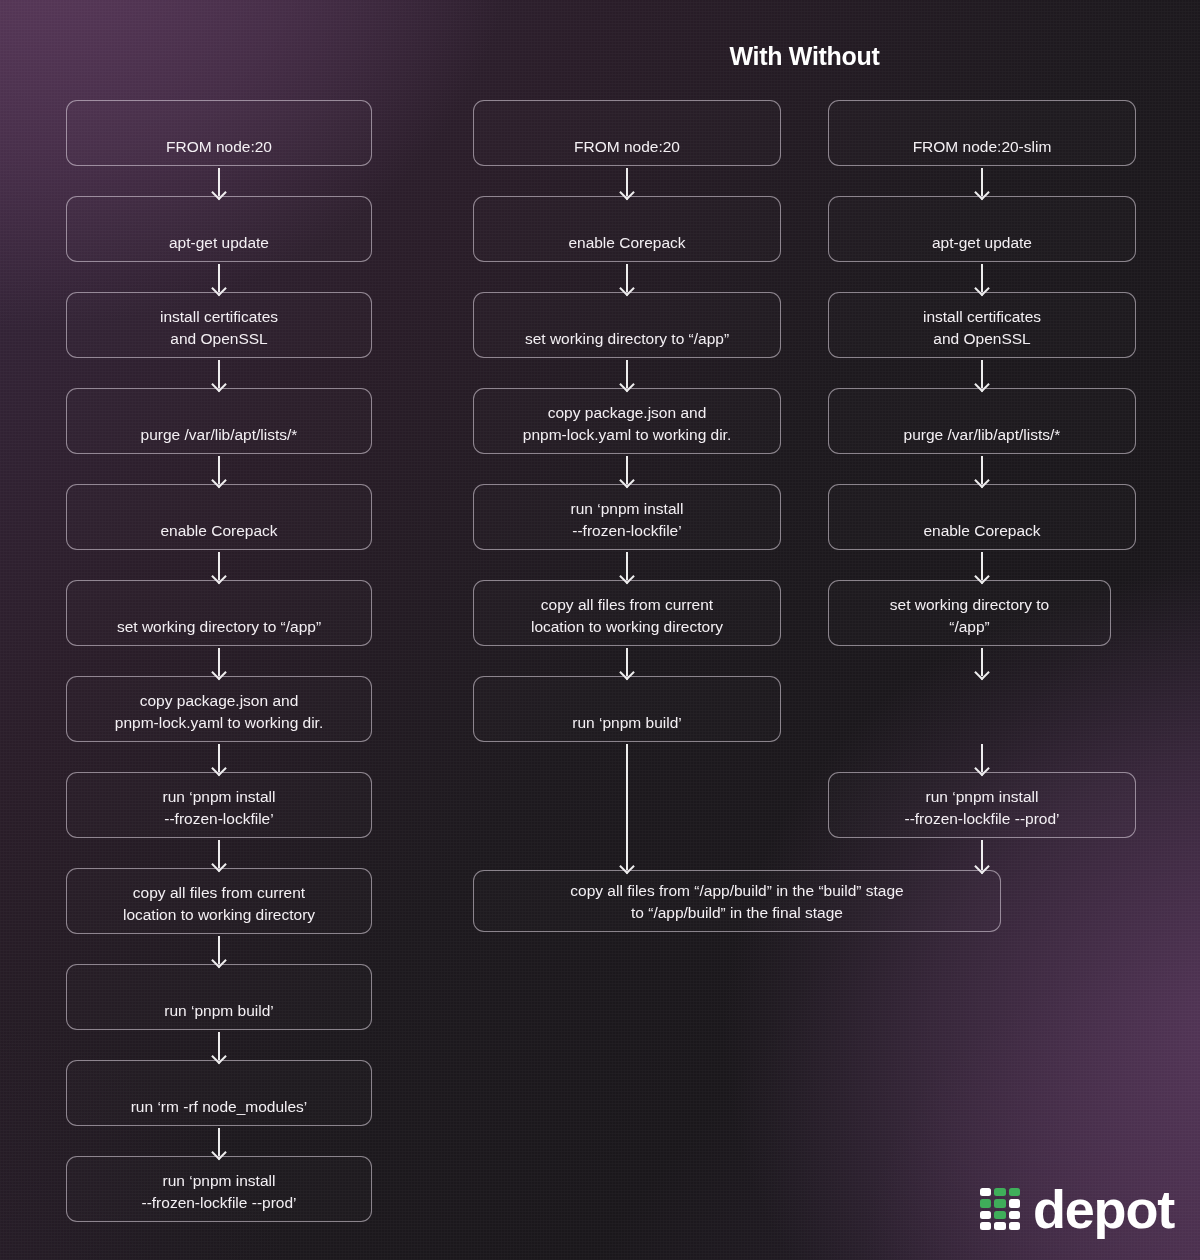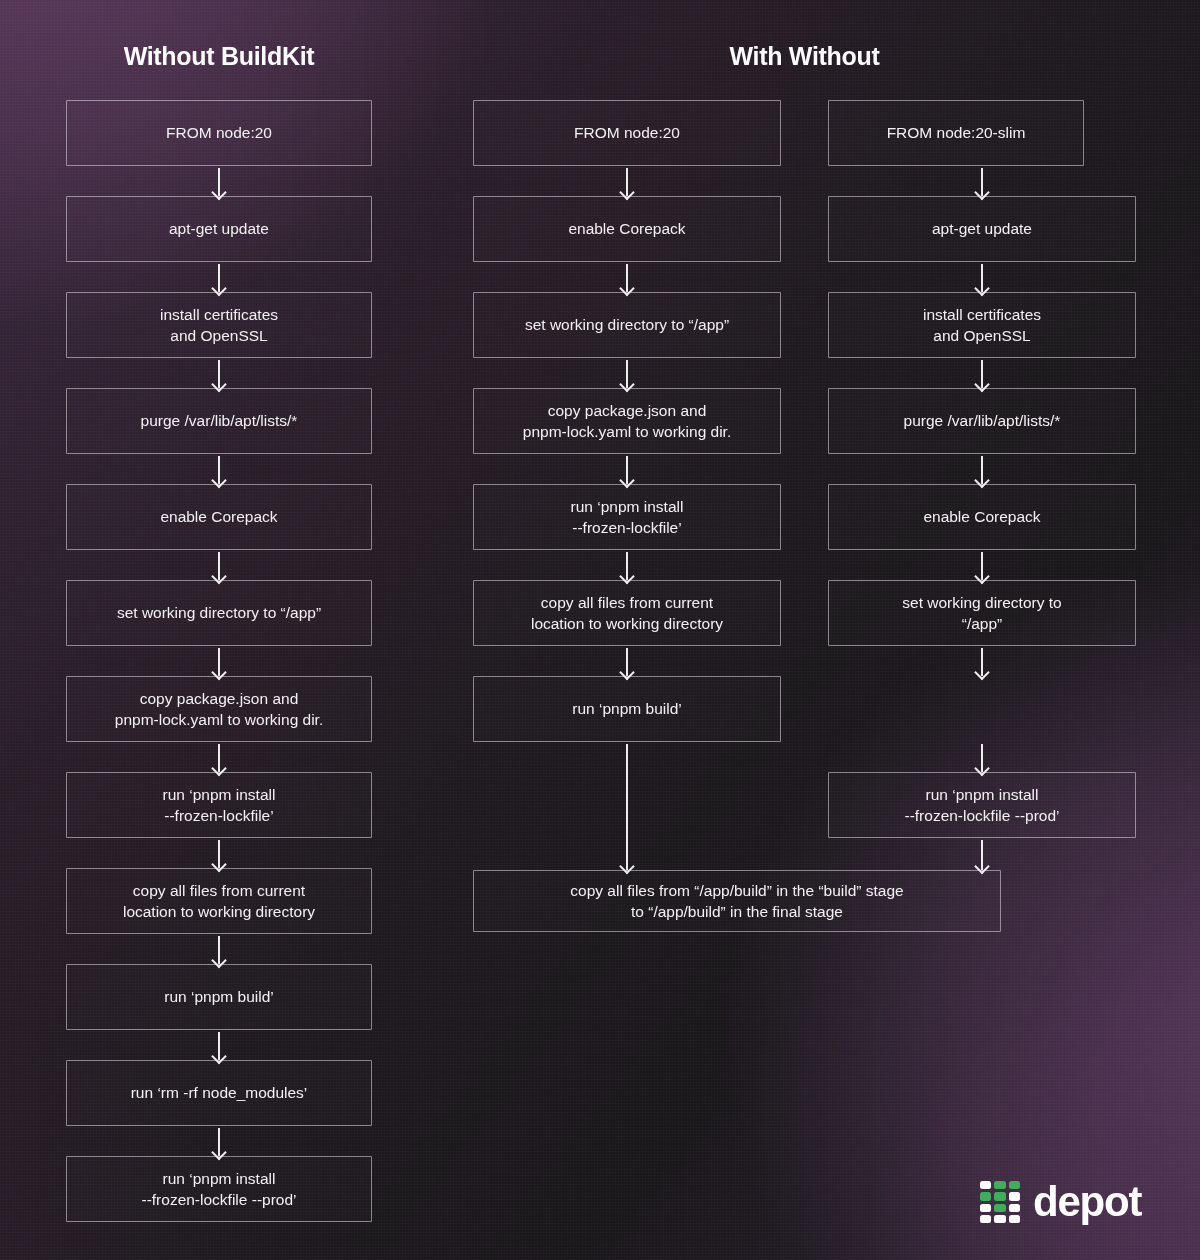--- a/index.html
+++ b/index.html
@@ -53,30 +53,30 @@
     text-align: center;
     white-space: nowrap;
   }
   #title-without { left: 66px;  top: 42px; width: 306px; }
   #title-with    { left: 473px; top: 42px; width: 663px; }
 
   
   .node {
     position: absolute;
     border: 1px solid rgba(238,228,240,0.52);
-    border-radius: 1px;
+    border-radius: 11px;
     background: rgba(255,255,255,0.012);
     display: flex;
-    align-items: center;
+    align-items: flex-end;
     justify-content: center;
     text-align: center;
     font-size: 15.5px;
     line-height: 1.38;
     color: #f4f0f4;
-    padding: 16px 10px;
+    padding: 8px 10px;
   }
   .node span { display: block; }
 
   
   .arrow {
     position: absolute;
     width: 2px;
     background: #ffffff;
     opacity: 0.92;
   }
@@ -105,35 +105,34 @@
     width: 40px;
     height: 42px;
     display: grid;
     grid-template-columns: repeat(3, 1fr);
     grid-template-rows: repeat(4, 1fr);
     gap: 3px;
   }
   #logo-mark i { display: block; border-radius: 2.5px; background: #ffffff; }
   #logo-mark i.g { background: #3fae5a; }
   #logo-word {
-    font-size: 42px;
+    font-size: 54px;
     font-weight: bold;
     letter-spacing: -1.2px;
     color: #ffffff;
   }
 </style>
 </head>
 <body>
 
 <div id="bg"></div>
 <div id="bg-noise"></div>
 
 <div id="page">
 
-  <div class="col-title" id="title-without">Without BuildKit</div>
   <div class="col-title" id="title-with">With Without</div>
 
   <div class="node" style="left:66px;top:100px;width:306px;height:66px;">
       <span>FROM node:20</span>
     </div>
   <div class="arrow" style="left:218px;top:168px;height:28px;"></div>
 
   <div class="node" style="left:66px;top:196px;width:306px;height:66px;">
       <span>apt-get update</span>
     </div>
@@ -224,21 +223,21 @@
       <span style="white-space:pre-line;">copy all files from current
 location to working directory</span>
     </div>
   <div class="arrow" style="left:626px;top:648px;height:28px;"></div>
 
   <div class="node" style="left:473px;top:676px;width:308px;height:66px;">
       <span>run ‘pnpm build’</span>
     </div>
   <div class="arrow" style="left:626px;top:744px;height:126px;"></div>
 
-  <div class="node" style="left:828px;top:100px;width:256px;height:66px;">
+  <div class="node" style="left:828px;top:100px;width:308px;height:66px;">
       <span>FROM node:20-slim</span>
     </div>
   <div class="arrow" style="left:981px;top:168px;height:28px;"></div>
 
   <div class="node" style="left:828px;top:196px;width:308px;height:66px;">
       <span>apt-get update</span>
     </div>
   <div class="arrow" style="left:981px;top:264px;height:28px;"></div>
 
   <div class="node" style="left:828px;top:292px;width:308px;height:66px;">
@@ -250,21 +249,21 @@
   <div class="node" style="left:828px;top:388px;width:308px;height:66px;">
       <span>purge /var/lib/apt/lists/*</span>
     </div>
   <div class="arrow" style="left:981px;top:456px;height:28px;"></div>
 
   <div class="node" style="left:828px;top:484px;width:308px;height:66px;">
       <span>enable Corepack</span>
     </div>
   <div class="arrow" style="left:981px;top:552px;height:28px;"></div>
 
-  <div class="node" style="left:828px;top:580px;width:308px;height:66px;">
+  <div class="node" style="left:828px;top:580px;width:283px;height:66px;">
       <span style="white-space:pre-line;">set working directory to
 “/app”</span>
     </div>
   <div class="arrow" style="left:981px;top:648px;height:28px;"></div>
 
   <div class="arrow" style="left:981px;top:744px;height:28px;"></div>
 
   <div class="node" style="left:828px;top:772px;width:308px;height:66px;">
       <span style="white-space:pre-line;">run ‘pnpm install
 --frozen-lockfile --prod’</span>

